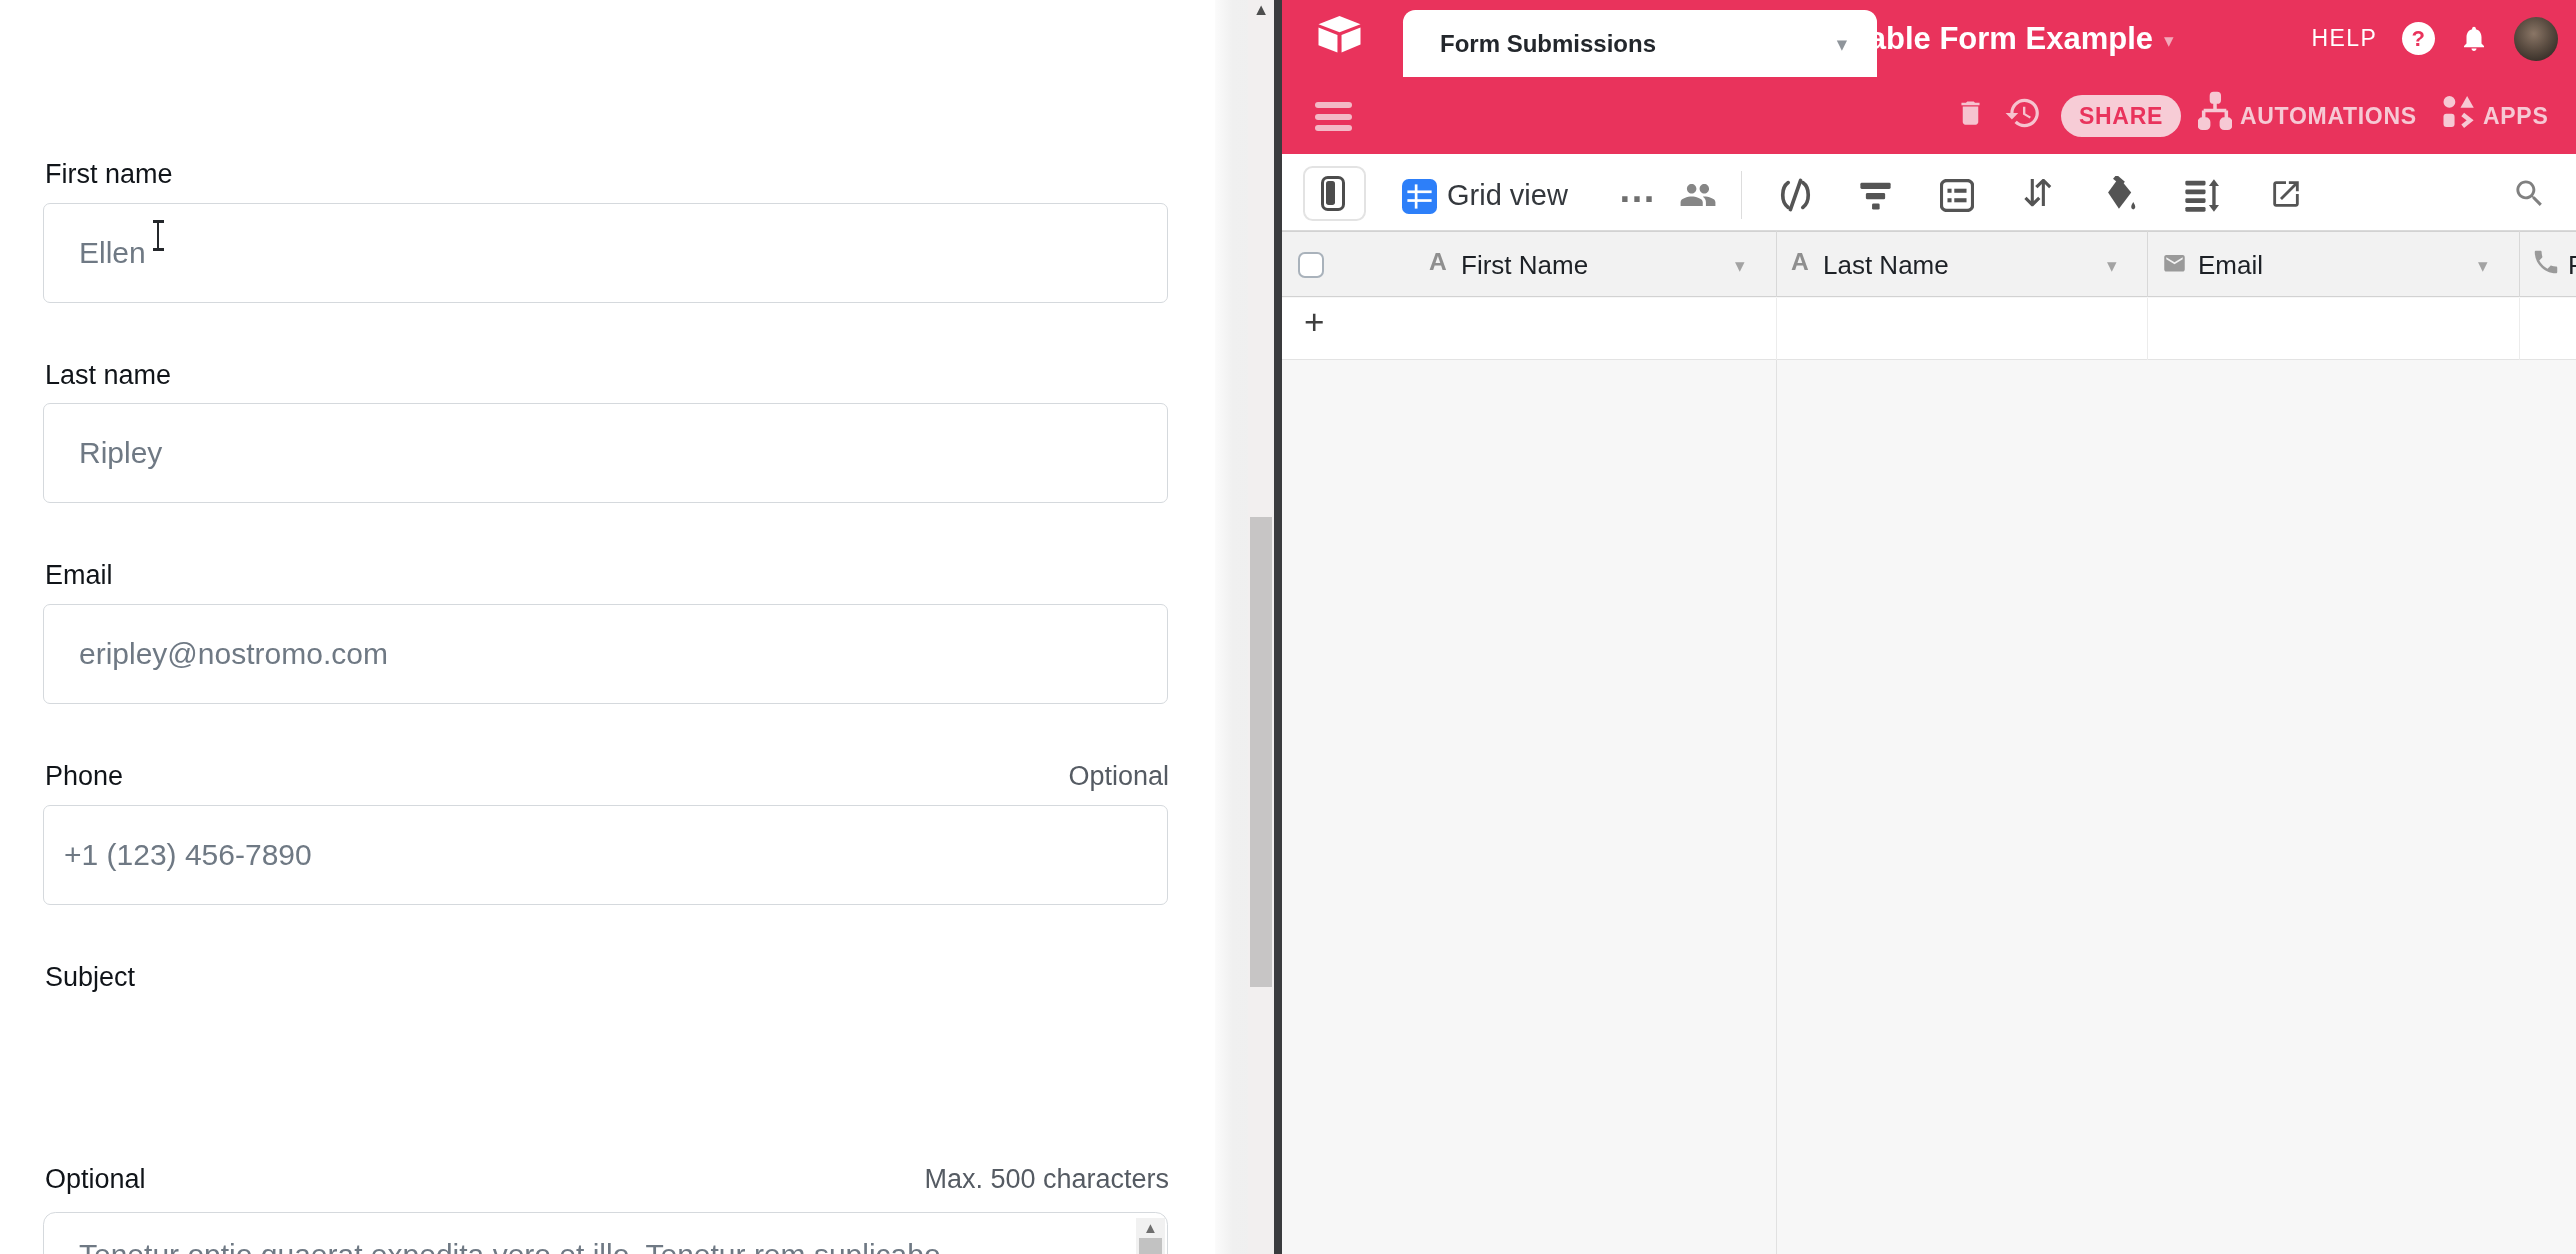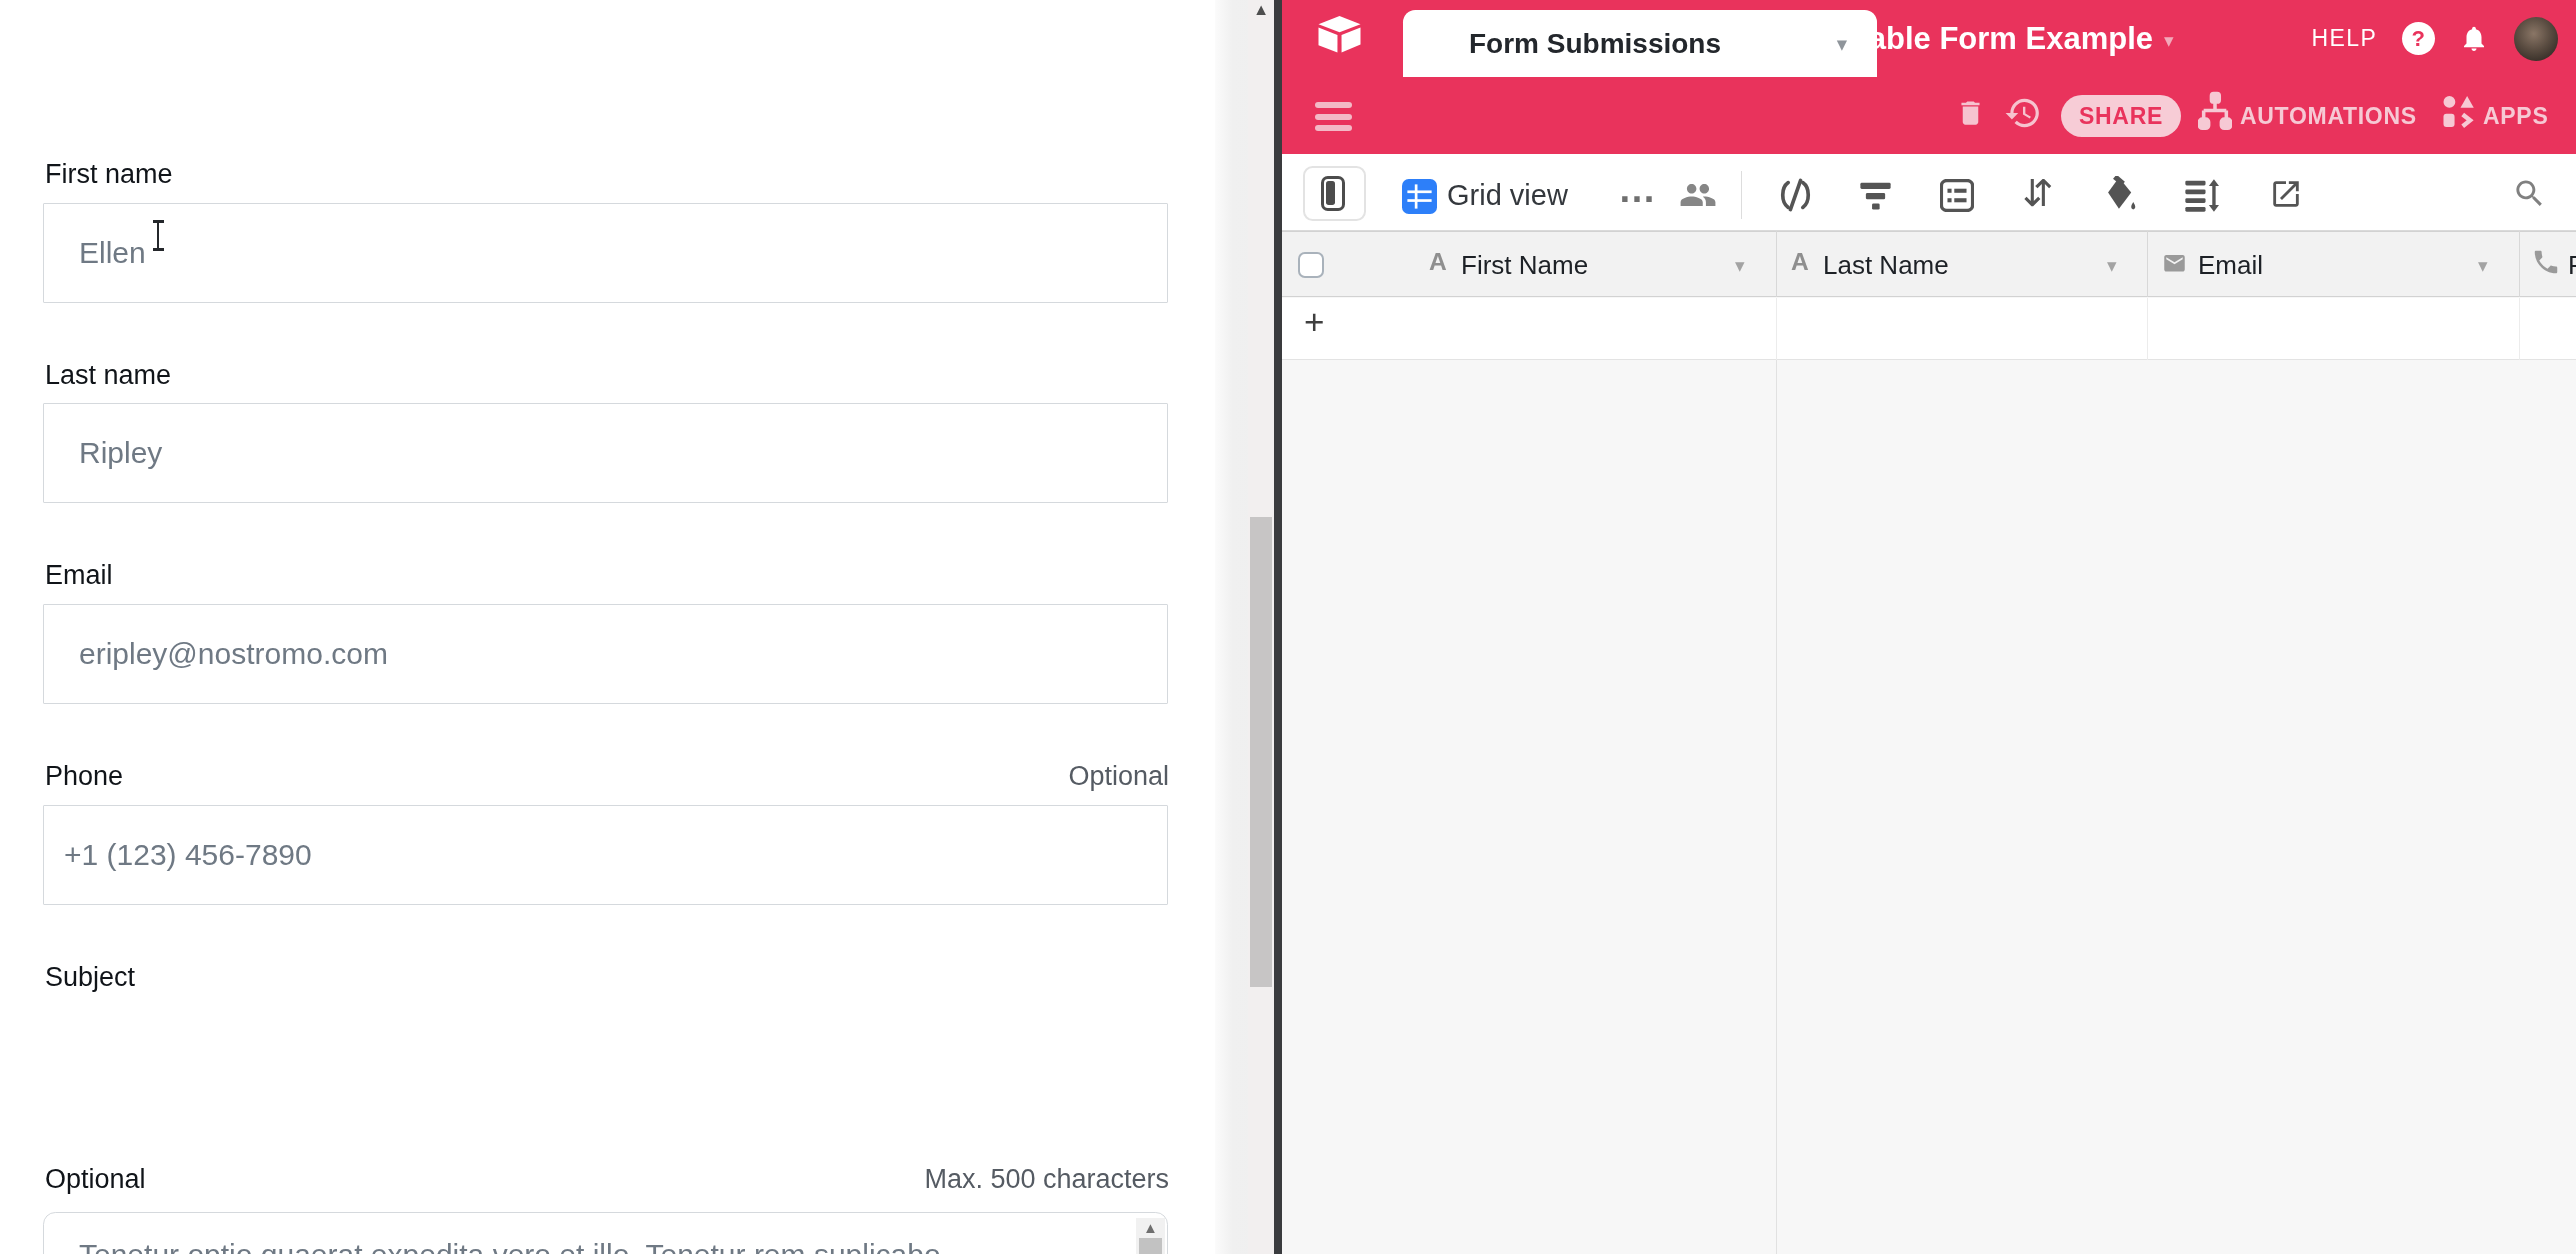--- a/index.html
+++ b/index.html
@@ -5,21 +5,21 @@
   html,body{margin:0;padding:0;background:#fff;}
   #app{position:relative;width:2576px;height:1255px;overflow:hidden;
        font-family:"Liberation Sans",sans-serif;-webkit-font-smoothing:antialiased;}
   .abs{position:absolute;}
 
   
   #form-pane{left:0;top:0;width:1215px;height:1255px;background:#fff;overflow:hidden;}
   .form-title{left:43px;top:57px;font-size:35px;font-weight:600;color:#15181c;letter-spacing:0.3px;}
   .f-label{left:45px;font-size:27px;color:#101419;}
   .f-hint{right:46px;font-size:27px;color:#555b63;}
-  .f-input{left:43px;width:1125px;height:100px;background:#fff;border:1.4px solid #d5d9dd;border-radius:1px;
+  .f-input{left:43px;width:1125px;height:100px;background:#fff;border:1.4px solid #d5d9dd;border-radius:7px;
            box-sizing:border-box;font-family:"Liberation Sans",sans-serif;font-size:30px;color:#6f7984;
            padding:0 0 0 35px;outline:none;}
   .f-textarea{left:43px;width:1125px;height:287px;background:#fff;border:1.4px solid #d5d9dd;border-radius:12.3px;
            box-sizing:border-box;font-family:"Liberation Sans",sans-serif;font-size:30px;color:#6f7984;
            padding:20.5px 48px 13.7px 35px;outline:none;resize:none;overflow:hidden;line-height:41px;}
   .ta-sb-track{left:1136px;top:1218px;width:29px;height:37px;background:#f1f1f1;}
   .ta-sb-arrow{left:1136px;top:1219px;width:29px;text-align:center;font-size:15px;color:#6f6f6f;}
   .ta-sb-thumb{left:1139px;top:1238px;width:23px;height:27px;background:#c2c2c2;}
   .ibeam{left:152px;top:220px;width:12.3px;height:31px;}
   .ibeam i{position:absolute;left:4.8px;top:0;width:2.7px;height:31px;background:#24272b;}
@@ -41,21 +41,21 @@
   .at-title-caret{font-size:19px;color:#f2a9ba;padding-top:4.1px;}
   .hd-right{right:18px;top:0;height:77px;display:flex;align-items:center;gap:24.6px;}
   .help-label{font-size:23px;font-weight:400;color:#fff;letter-spacing:1.4px;}
   .help-circle{width:33px;height:33px;border-radius:50%;background:#fff;color:#e9335c;font-size:22px;font-weight:700;
                display:flex;align-items:center;justify-content:center;}
   .avatar{width:44px;height:44px;border-radius:50%;
           background:radial-gradient(circle at 45% 38%,#8a7666 0%,#5a4c41 45%,#221d19 100%);}
   .hamburger{left:33px;top:102px;width:37px;}
   .hamburger div{height:6.1px;border-radius:3.4px;background:#f3b9c6;margin-bottom:5.5px;}
   .table-tab{left:121px;top:10.2px;width:474px;height:67px;background:#fff;border-radius:12.3px 12.3px 0 0;}
-  .table-tab-label{position:absolute;left:37px;top:0;line-height:67px;font-size:28px;font-weight:700;color:#23272c;margin-left:29px;}
+  .table-tab-label{position:absolute;left:37px;top:0;line-height:67px;font-size:24px;font-weight:700;color:#23272c;}
   .table-tab-caret{position:absolute;right:30px;top:0;line-height:67px;font-size:20.5px;color:#8f959b;}
   .share-pill{left:779px;top:95px;width:120px;height:42px;border-radius:21px;background:#f7ccd6;color:#e9335c;
               font-size:23px;font-weight:700;letter-spacing:0.7px;display:flex;align-items:center;justify-content:center;}
   .pink-lbl{font-size:23px;font-weight:700;color:#f6c9d4;letter-spacing:0.7px;line-height:41px;}
 
   .viewbar{left:0;top:154px;width:1294px;height:77px;background:#fff;border-bottom:1.4px solid #dadada;box-sizing:border-box;}
   .toggle-btn{left:20.5px;top:166px;width:63px;height:55px;border:2px solid #e3e3e3;border-radius:9.6px;box-sizing:border-box;background:#fff;}
   .toggle-ico{position:absolute;left:16.4px;top:7.5px;width:24.6px;height:35px;border:3.4px solid #4c4c4c;border-radius:6.8px;box-sizing:border-box;}
   .toggle-ico i{position:absolute;left:2px;top:2px;width:9px;height:24.6px;background:#4c4c4c;border-radius:2.7px;}
   .gridview-lbl{left:165px;top:179px;font-size:29px;font-weight:400;color:#34383d;}

